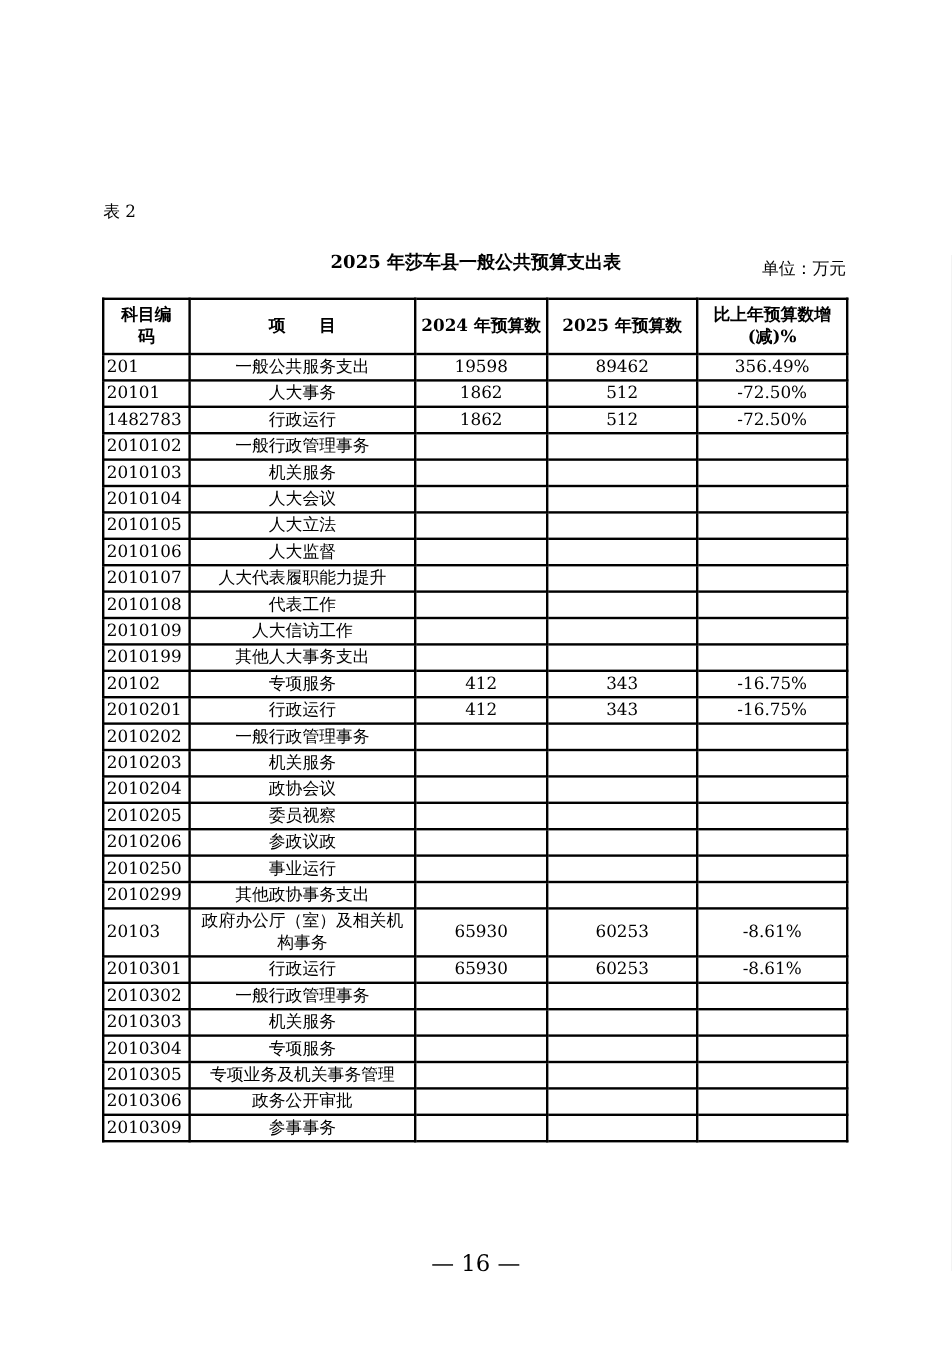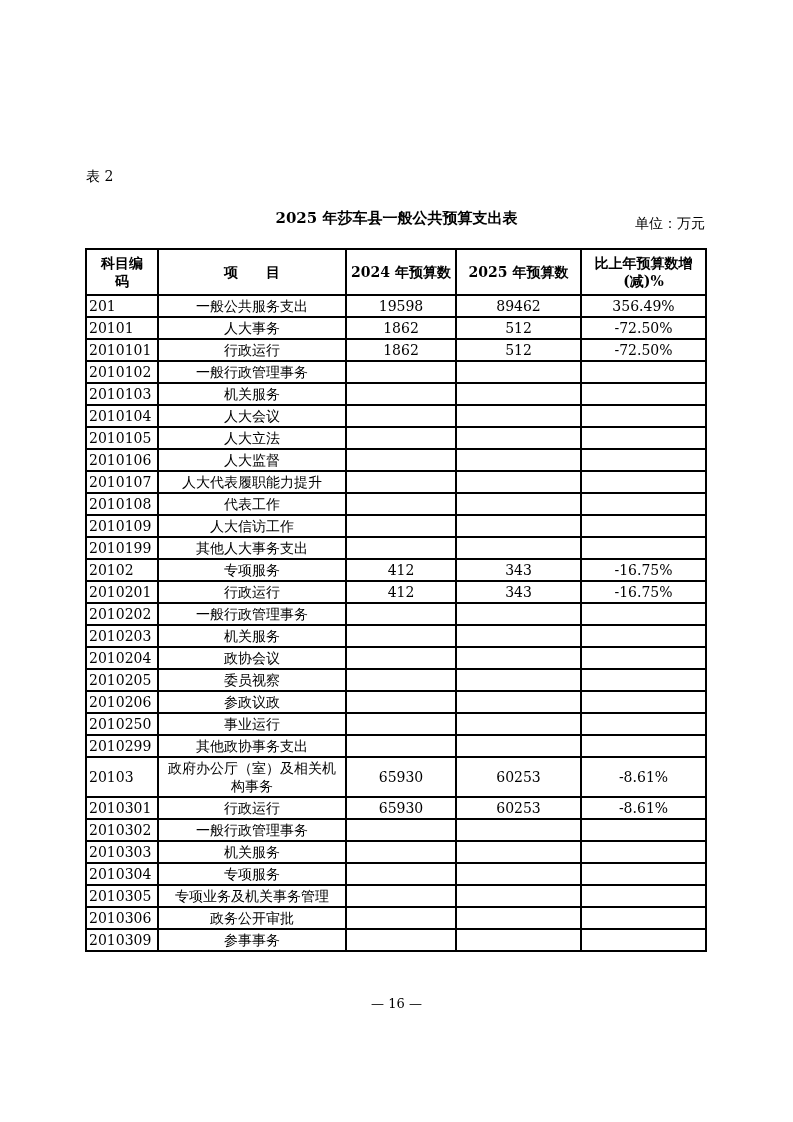--- a/index.html
+++ b/index.html
@@ -42,22 +42,22 @@
   }
   table.budget th {
     font-weight:bold;
     text-align:center;
     padding:4px 2px;
   }
   td.c-code { text-align:left; padding-left:7px;margin-top:28px; }
   td.c-item { text-align:center; }
   td.c-num  { text-align:center; }
   .page-footer {
-    position:absolute; left:0; right:0; top:996px;
-    text-align:center; font-size:13px;
+    position:absolute; left:0; right:0; top:1042px;
+    text-align:center; font-size:19px;
   }
 </style>
 </head>
 <body>
 
 <div class="page">
 
   <div class="table-label">表 2</div>
 
   <h1 class="doc-title">2025 年莎车县一般公共预算支出表</h1>
@@ -92,21 +92,21 @@
           <td class="c-num">356.49%</td>
         </tr>
         <tr>
           <td class="c-code">20101</td>
           <td class="c-item">人大事务</td>
           <td class="c-num">1862</td>
           <td class="c-num">512</td>
           <td class="c-num">-72.50%</td>
         </tr>
         <tr>
-          <td class="c-code">2010101</td>
+          <td class="c-code">1482783</td>
           <td class="c-item">行政运行</td>
           <td class="c-num">1862</td>
           <td class="c-num">512</td>
           <td class="c-num">-72.50%</td>
         </tr>
         <tr>
           <td class="c-code">2010102</td>
           <td class="c-item">一般行政管理事务</td>
           <td class="c-num"></td>
           <td class="c-num"></td>

